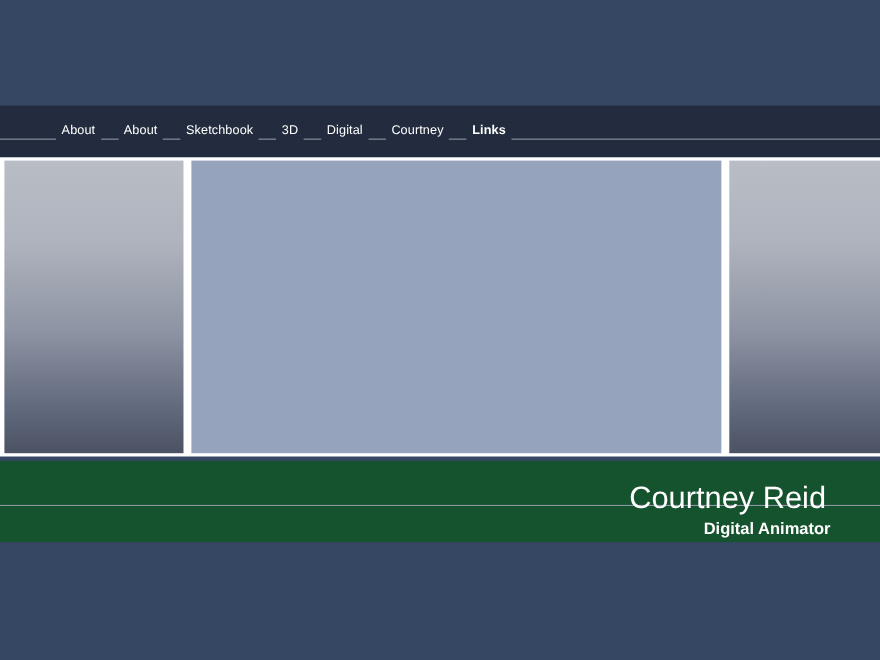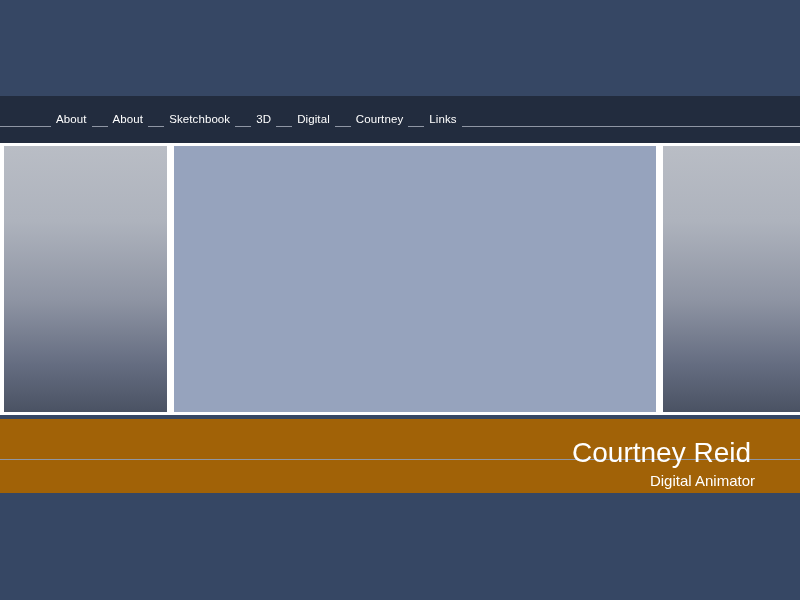--- a/index.html
+++ b/index.html
@@ -68,20 +68,21 @@
     letter-spacing: 0.1px;
     text-decoration: none;
     background: #222c3e;
     padding: 3px 5px;
     margin-right: 16px;
     cursor: pointer;
     white-space: nowrap;
   }
   .nav-link:last-child {
     margin-right: 0;
+    font-weight: bold;
   }
 
   
   .panels {
     position: absolute;
     left: 0;
     top: 143px;
     width: 800px;
     height: 272px;
     background: #ffffff;
@@ -111,21 +112,21 @@
     background: linear-gradient(to bottom, #b9bdc5 0%, #aeb3bd 28%, #8e94a3 58%, #656d81 82%, #4a5263 100%);
   }
 
   
   .footer-band {
     position: absolute;
     left: 0;
     top: 419px;
     width: 800px;
     height: 74px;
-    background: #a16207;
+    background: #14532d;
   }
   .footer-rule {
     position: absolute;
     left: 0;
     top: 40px;
     width: 800px;
     height: 1px;
     background: #8f96a4;
   }
   .identity {
@@ -144,20 +145,21 @@
     margin-top: 20px;
     white-space: nowrap;
   }
   .identity-role {
     display: block;
     color: #ffffff;
     font-size: 15px;
     line-height: 1;
     margin-top: 6px;
     white-space: nowrap;
+    font-weight: bold;
   }
 
   
   .bottom-fill {
     position: absolute;
     left: 0;
     top: 493px;
     width: 800px;
     height: 107px;
     background: #364764;

